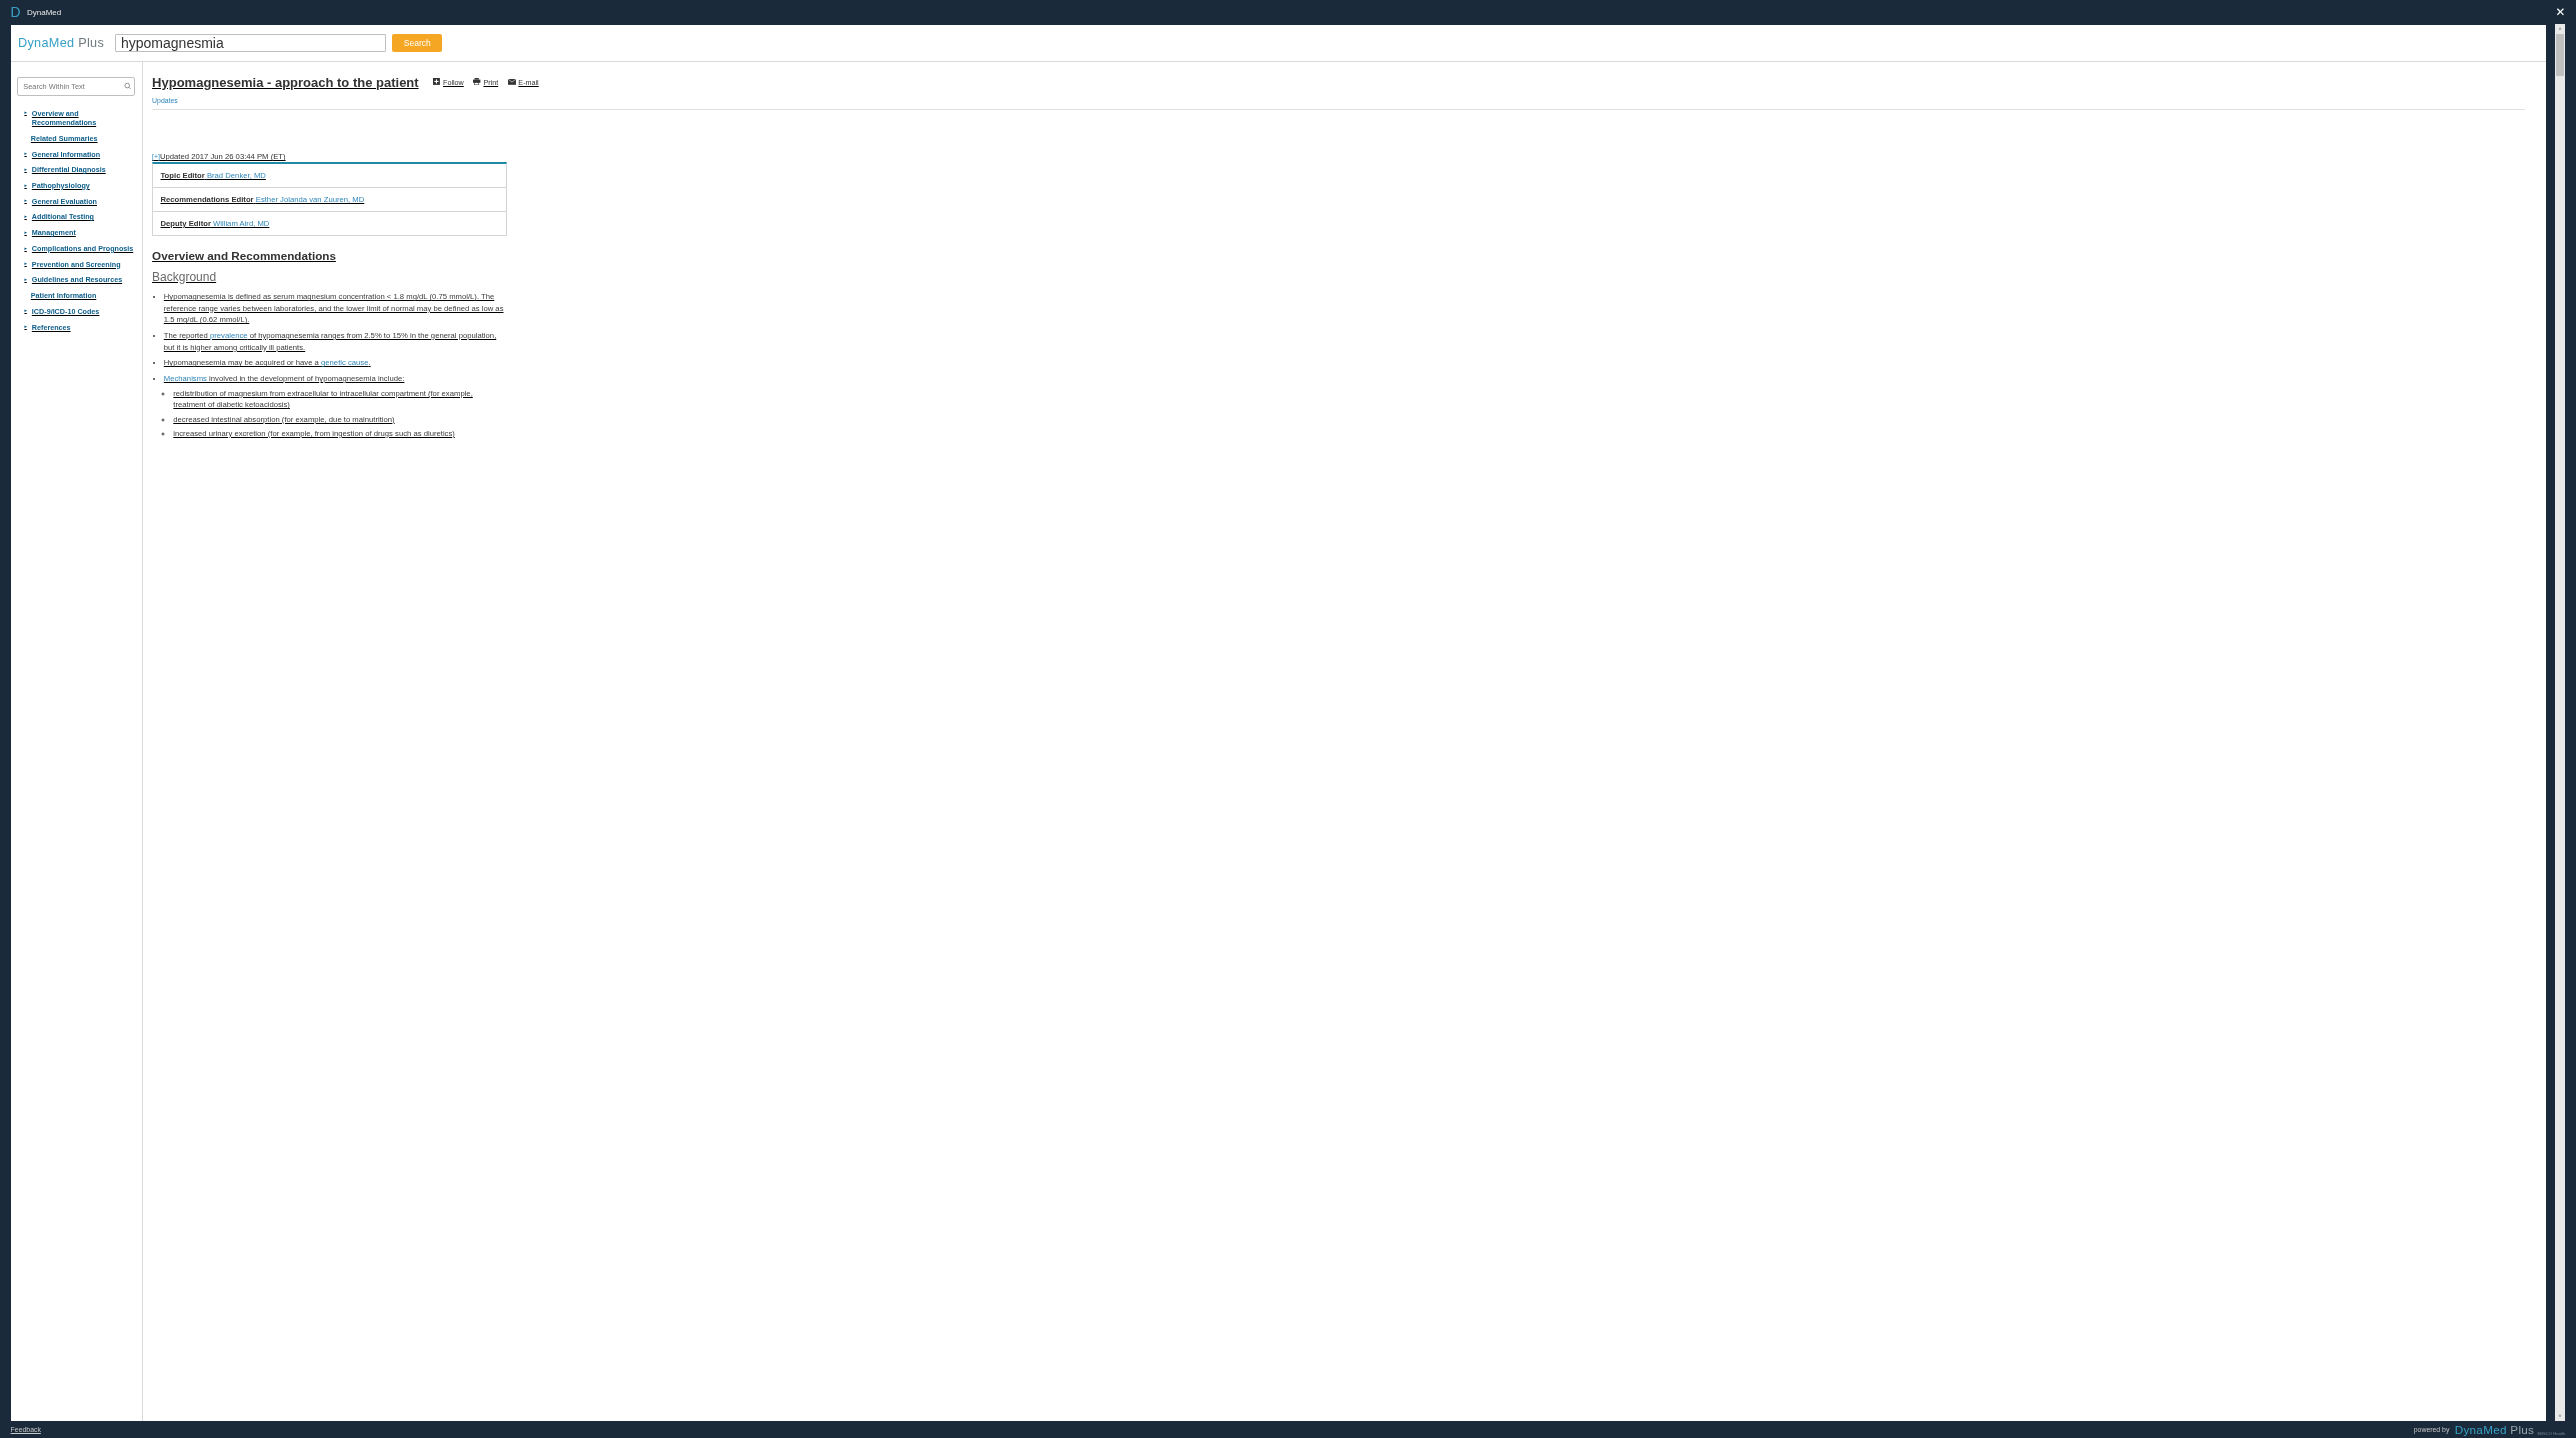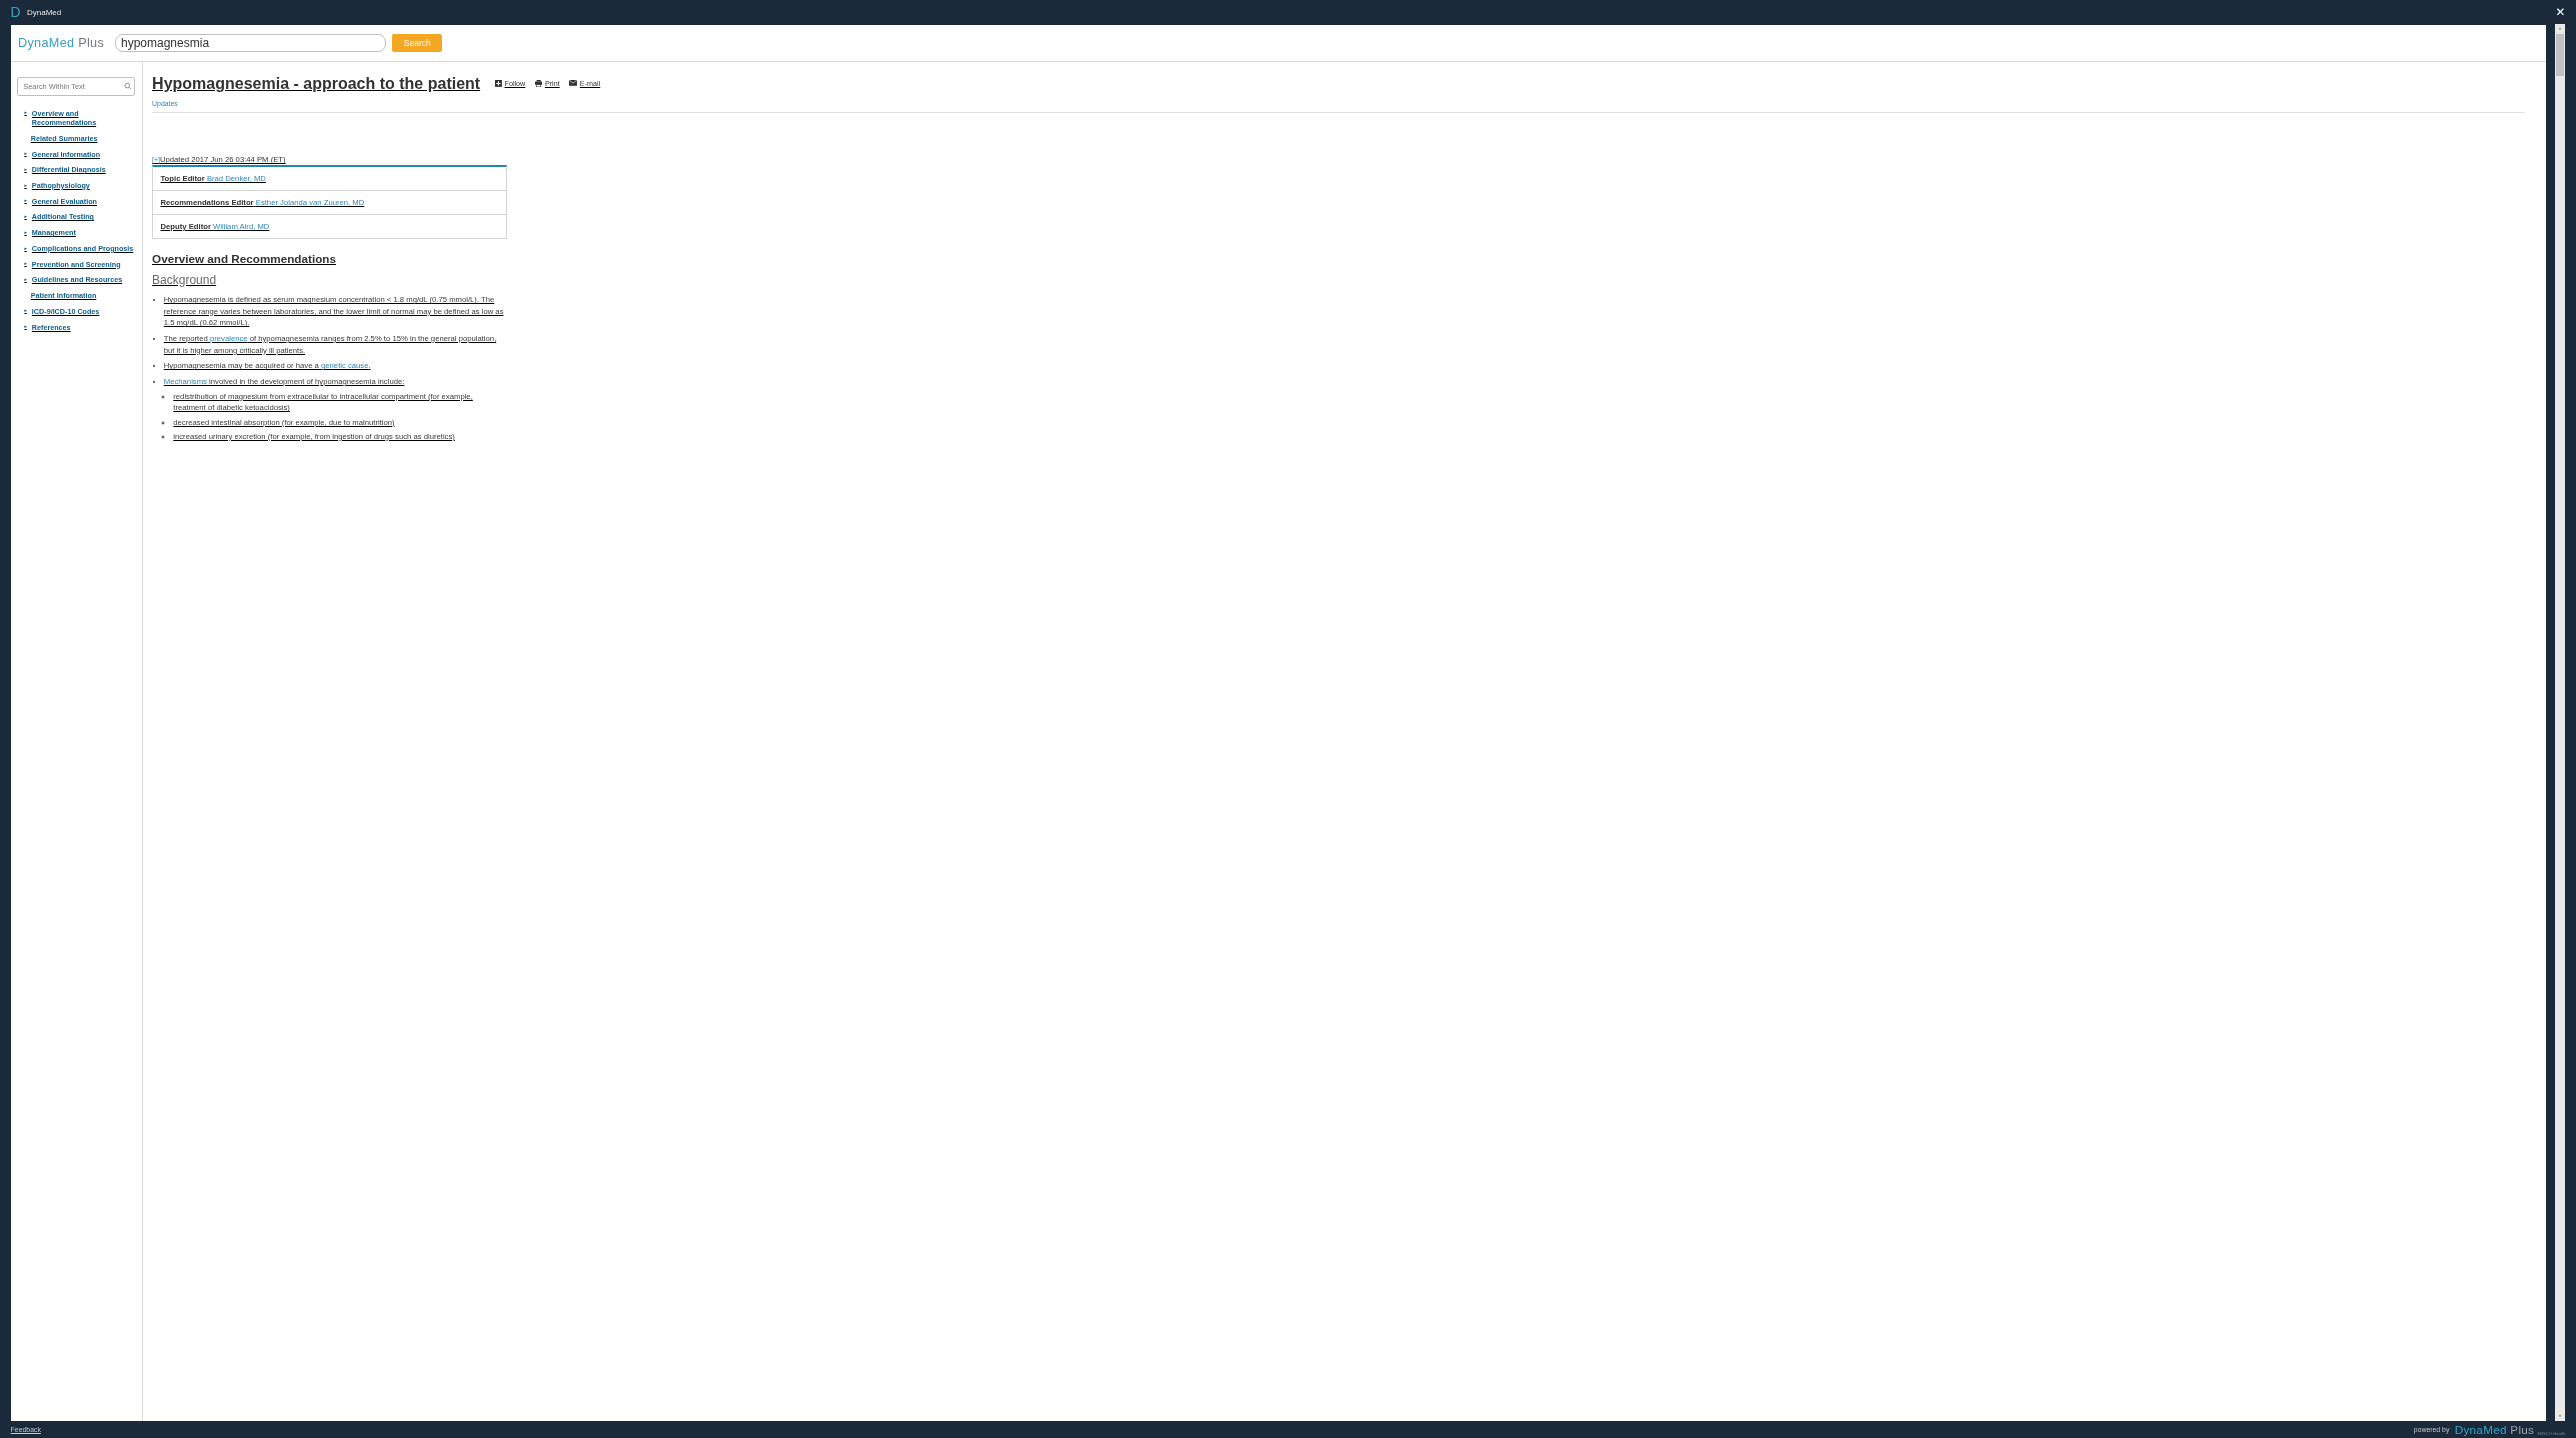--- a/index.html
+++ b/index.html
@@ -19,39 +19,39 @@
   
   .scrollbar-col { width: 10.6px; background: #e9e9e9; display: flex; flex-direction: column; align-items: center; }
   .scroll-arrow { width: 10.6px; height: 9.5px; display: flex; align-items: center; justify-content: center; font-size: 5.3px; color: #555; cursor: pointer; }
   .scroll-track { flex: 1; width: 10.6px; position: relative; }
   .scroll-thumb { position: absolute; top: 0; left: 1.6px; width: 7.4px; height: 42px; background: #c0c0c0; border-radius: 1.1px; }
 
   
   .header-bar { height: 37px; border-bottom: 0.5px solid #d9d9d9; display: flex; align-items: center; padding: 0 7.4px; }
   .dmplus-logo { font-size: 12.7px; letter-spacing: 0.3px; color: #36a0c5; font-weight: 300; margin-right: 10.6px; white-space: nowrap; }
   .dmplus-logo .plus { color: #6f7a7f; font-weight: 300; }
-  .search-input { width: 271px; height: 18px; border: 0.5px solid #bfbfbf; border-radius: 8px; padding: 0 5.3px; font-size: 12px; color: #333; }
+  .search-input { width: 271px; height: 18px; border: 0.5px solid #bfbfbf; border-radius: 1px; padding: 0 5.3px; font-size: 14px; color: #333; }
   .search-btn { margin-left: 6.4px; height: 18px; padding: 0 11.7px; background: #f5a623; color: #fff; border: none; border-radius: 2.1px; font-size: 8.5px; cursor: pointer; }
 
   
   .body-row { flex: 1; display: flex; overflow: hidden; text-decoration: underline; }
   .sidebar { width: 132px; border-right: 0.5px solid #d9d9d9; padding: 15px 6.4px 6.4px 6.4px; overflow-y: auto; }
   .search-within { position: relative; margin-bottom: 9.5px; }
   .search-within input { width: 100%; height: 19px; border: 0.5px solid #bfbfbf; border-radius: 2.1px; padding: 0 16px 0 5.3px; font-size: 7.4px; color: #555; }
   .search-within .search-icon { position: absolute; right: 4.2px; top: 50%; transform: translateY(-50%); font-size: 7.4px; color: #666; }
 
   .nav-list { list-style: none; }
   .nav-list li { display: flex; align-items: flex-start; padding: 3.2px 0 3.2px 7.4px; font-size: 7.2px; color: #0d5d8a; font-weight: 700; cursor: pointer; line-height: 1.3; }
   .nav-list li.no-arrow { padding-left: 13.8px; }
   .nav-list .tri { width: 6.4px; font-size: 4.8px; color: #0d5d8a; margin-right: 1.1px; margin-top: 1.6px; flex-shrink: 0; }
 
   
   .article { flex: 1; padding: 12.7px 21px 21px 9.5px; overflow-y: auto; }
   .title-row { display: flex; align-items: center; flex-wrap: wrap; gap: 9.5px; }
-  .article-title { font-size: 16px; font-weight: 700; color: #333; margin-right: 5.3px; }
+  .article-title { font-size: 13px; font-weight: 700; color: #333; margin-right: 5.3px; }
   .action { display: inline-flex; align-items: center; font-size: 7.2px; color: #333; cursor: pointer; }
   .action .ico { margin-right: 2.7px; font-size: 6.9px; }
   .updates-link { display: inline-block; margin-top: 7.4px; font-size: 6.9px; color: #2d85b8; cursor: pointer; }
   .divider { border: none; border-top: 0.5px solid #e0e0e0; margin-top: 4.2px; }
 
   .updated-line { margin-top: 42px; font-size: 7.7px; color: #333; }
   .updated-line .expand { color: #2d85b8; cursor: pointer; font-size: 6.9px; }
 
   .editor-box { margin-top: 1px; width: 355px; max-width: 100%; border: 0.5px solid #d4d4d4; border-top: 2.1px solid #1e8aa8; }
   .editor-row { padding: 6.9px 7.4px; border-top: 0.5px solid #d4d4d4; font-size: 7.7px; }

